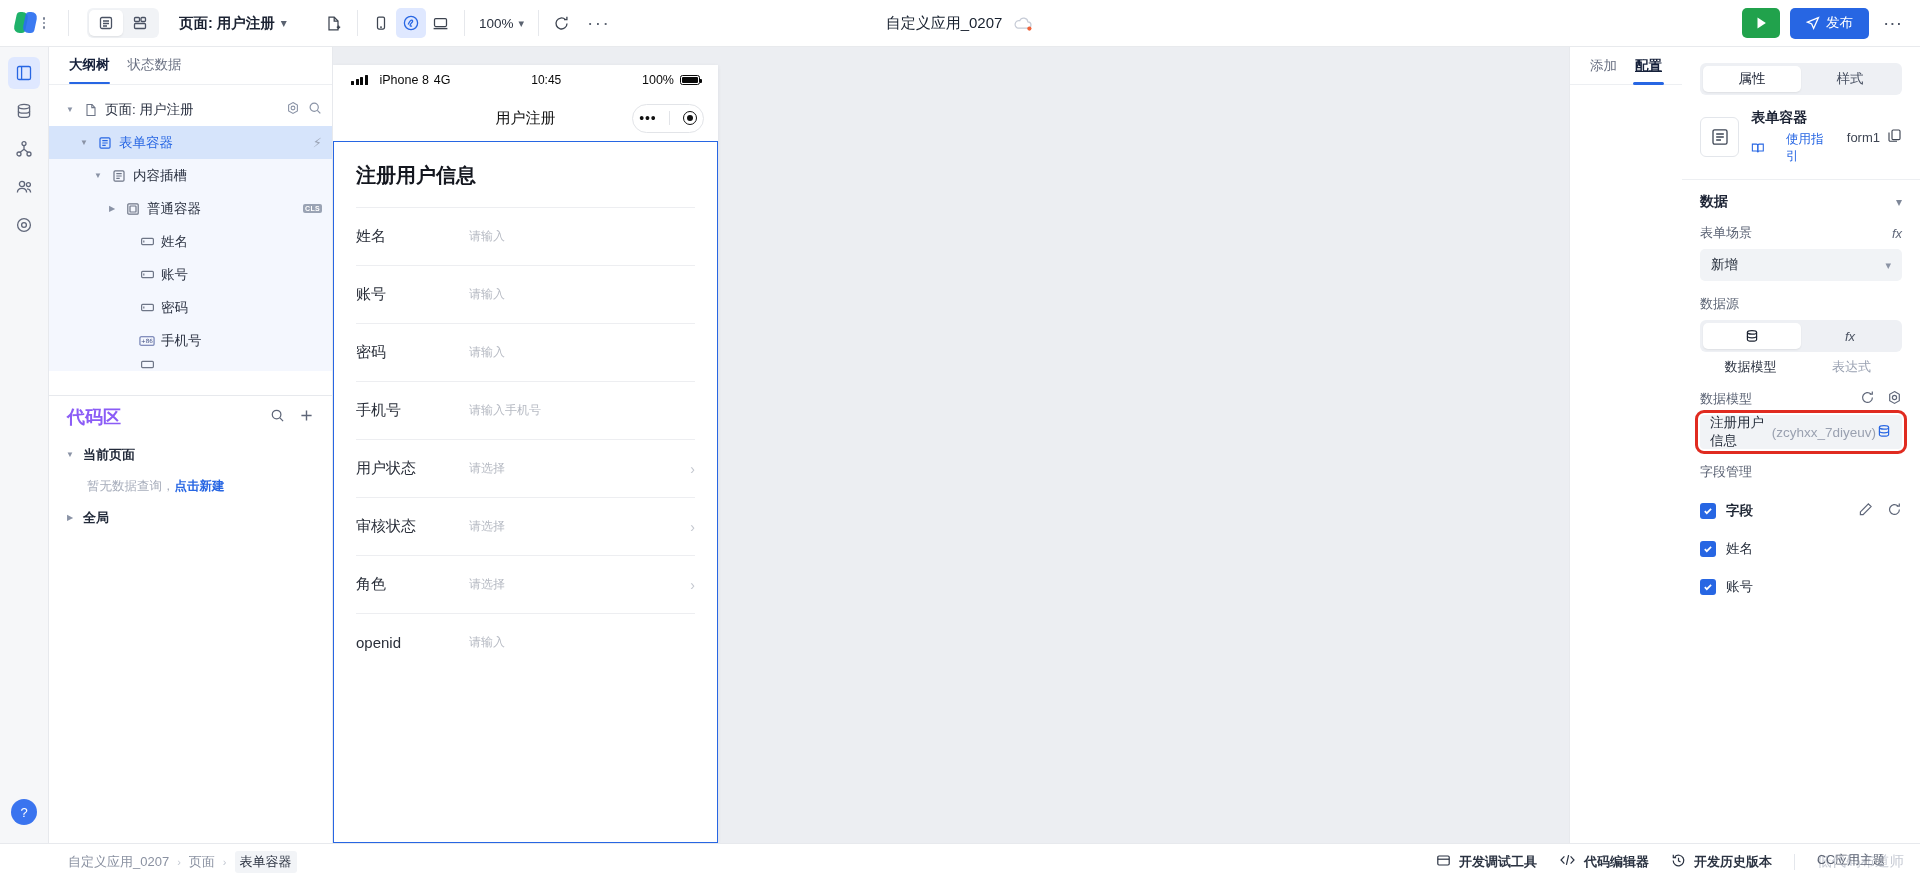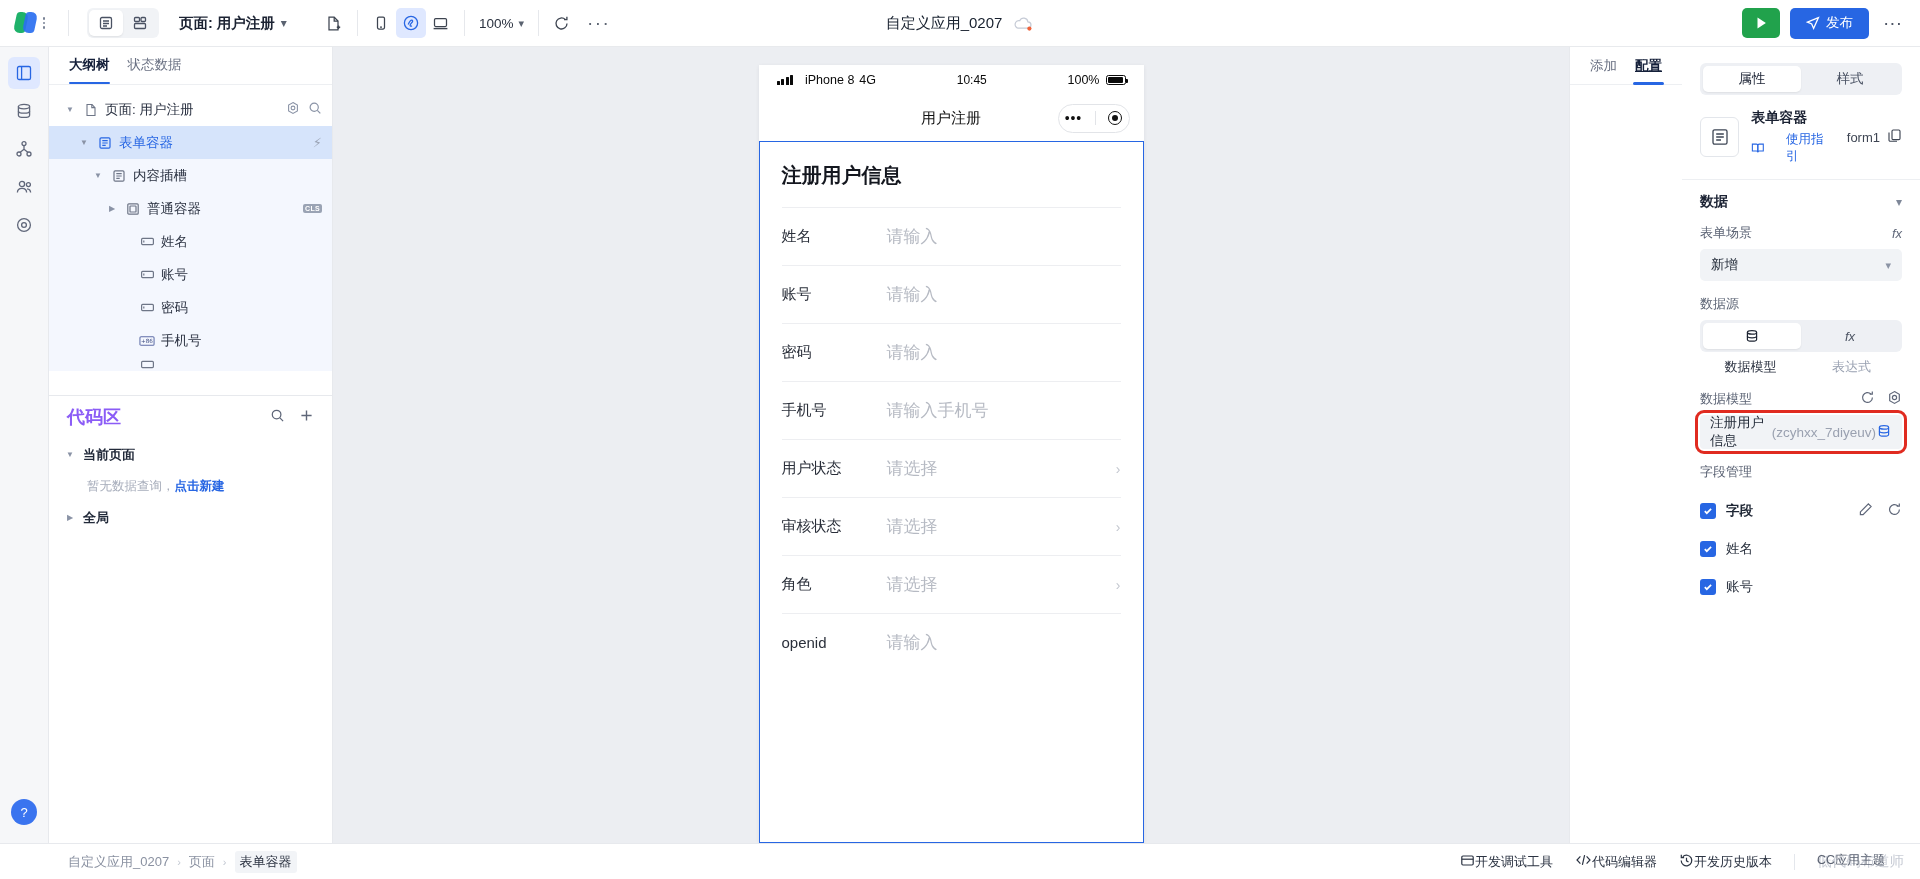--- a/index.html
+++ b/index.html
@@ -103,21 +103,21 @@
   .code-head .acts { margin-left: auto; display: flex; gap: 14px; color: #5e6678; }
   .code-head .acts span { cursor: pointer; }
   .crow { height: 33px; display: flex; align-items: center; gap: 6px; padding-left: 14px;
     font-size: 13px; color: #222a3a; font-weight: 700; cursor: pointer; }
   .cempty { font-size: 12.5px; color: #a7adbb; padding-left: 38px; height: 30px; display: flex;
     align-items: center; }
   .cempty a { color: #2766e3; cursor: pointer; font-weight: 600; text-decoration: none; }
 
   
   .canvas { flex: 1; background: #eceef2; position: relative; display: flex;
-    justify-content: center; overflow: hidden; }
+    overflow: hidden; }
   .phone { width: 385px; margin-top: 18px; background: #fff; display: flex; flex-direction: column;
     box-shadow: 0 1px 4px rgba(20,30,60,.07); }
   .ph-status { height: 30px; display: flex; align-items: center; padding: 0 18px;
     font-size: 12.5px; color: #0a0a0a; }
   .bars { display: flex; align-items: flex-end; gap: 1.5px; margin-right: 7px; }
   .bars i { width: 3px; background: #0a0a0a; display: block; border-radius: .5px; }
   .ph-st-l { display: flex; align-items: center; gap: 5px; }
   .ph-st-c { margin: 0 auto; font-size: 12px; }
   .ph-st-r { display: flex; align-items: center; gap: 6px; }
   .batt { width: 20px; height: 10px; border: 1.3px solid #0a0a0a; border-radius: 2.5px;
@@ -135,21 +135,21 @@
   .cap-dots { font-size: 14px; letter-spacing: .8px; color: #111; line-height: 6px; }
   .cap-sep { width: 1px; height: 14px; background: #e2e4e8; }
   .cap-circ { width: 14px; height: 14px; border: 1.5px solid #111; border-radius: 50%;
     display: flex; align-items: center; justify-content: center; }
   .cap-circ i { width: 6px; height: 6px; background: #111; border-radius: 50%; display: block; }
 
   .form-area { border: 1.5px solid #2766e3; flex: 1; padding: 0 22px; }
   .form-title { font-size: 20px; font-weight: 700; color: #14171f; padding: 20px 0 18px; }
   .frow { height: 58px; display: flex; align-items: center; border-top: 1px solid #edeef1; }
   .flabel { width: 105px; font-size: 15px; color: #2a2f3a; }
-  .fval { font-size: 17px; color: #b6bac3; flex: 1; }
+  .fval { font-size: 12px; color: #b6bac3; flex: 1; margin-left: 8px; }
   .farrow { color: #c3c7cf; font-size: 14px; }
 
   
   .rightpanel { width: 351px; background: #fff; border-left: 1px solid #e7e9ed;
     display: flex; flex-direction: row; }
   .rp-tabs { display: flex; gap: 18px; padding: 0 20px; height: 38px; align-items: center;
     border-bottom: 1px solid #edeff2; }
   .rp-tab { font-size: 13.5px; color: #6a7183; cursor: pointer; height: 38px; display: flex;
     align-items: center; position: relative; }
   .rp-tab.on { color: #15203a; font-weight: 600; text-decoration: underline; }
@@ -210,21 +210,21 @@
   
   .statusbar { height: 36px; background: #fff; border-top: 1px solid #e7e9ed; display: flex;
     align-items: center; padding: 0 16px; flex: 0 0 36px; }
   .crumbs { display: flex; align-items: center; gap: 8px; font-size: 13px; color: #8a91a1;
     margin-left: 52px; }
   .crumbs .sepc { color: #c3c8d2; font-size: 11px; }
   .crumbs .cur { color: #2a3140; background: #f2f4f7; padding: 2px 5px; border-radius: 3px; }
   .crumbs a { color: #8a91a1; cursor: pointer; text-decoration: none; }
   .sb-right { margin-left: auto; display: flex; align-items: center; gap: 22px;
     font-size: 13px; color: #2b3342; }
-  .sb-item { display: flex; align-items: center; gap: 0; cursor: pointer; }
+  .sb-item { display: flex; align-items: center; gap: 8px; cursor: pointer; font-weight: bold; }
   .sb-vdiv { width: 1px; height: 16px; background: #e4e7ec; }
   .watermark { font-size: 14.5px; color: #c9cdd6; position: relative; }
   .wm-over { position: absolute; left: 0; top: 0; white-space: nowrap; color: #5d6473;
     font-size: 12.5px; }
 </style>
 </head>
 <body>
 
 <div class="app">
 

